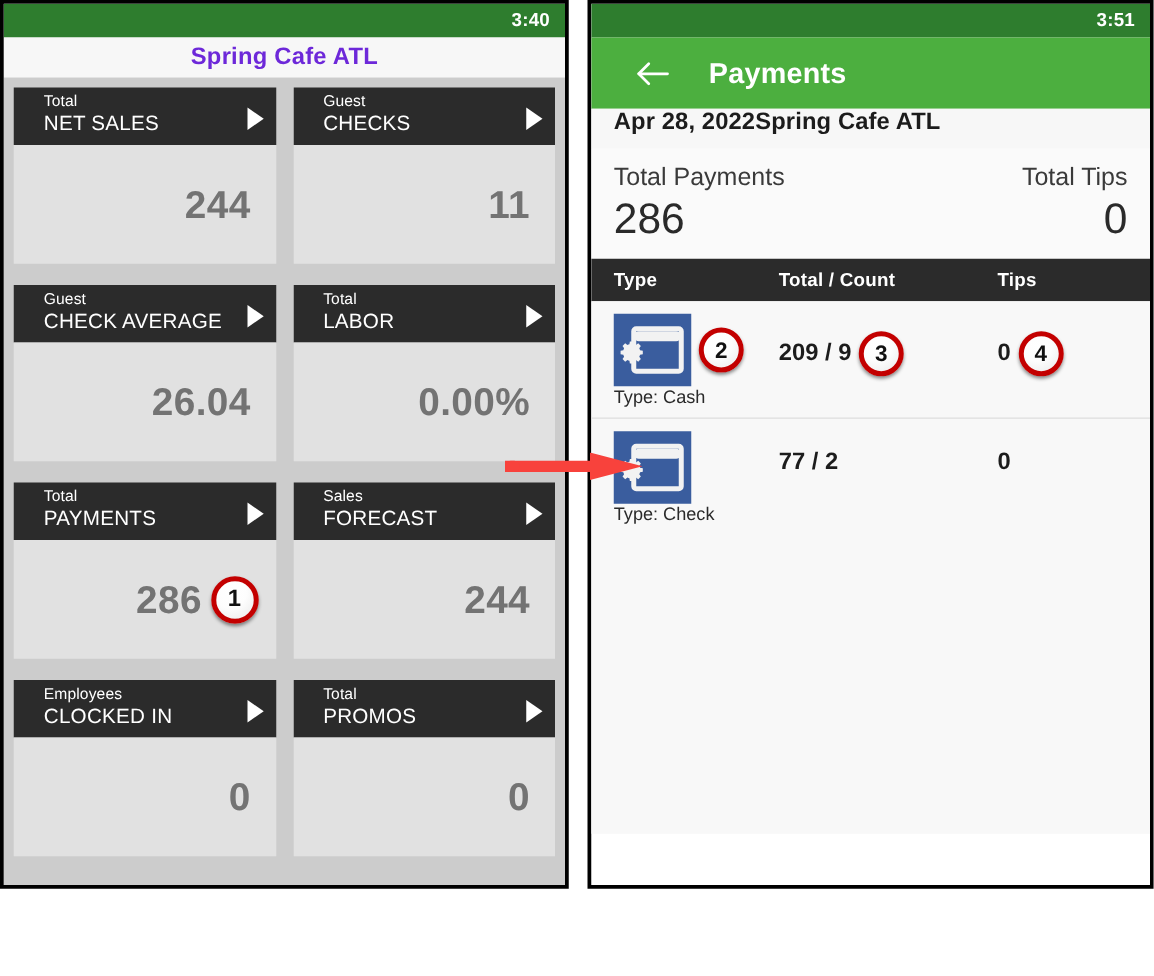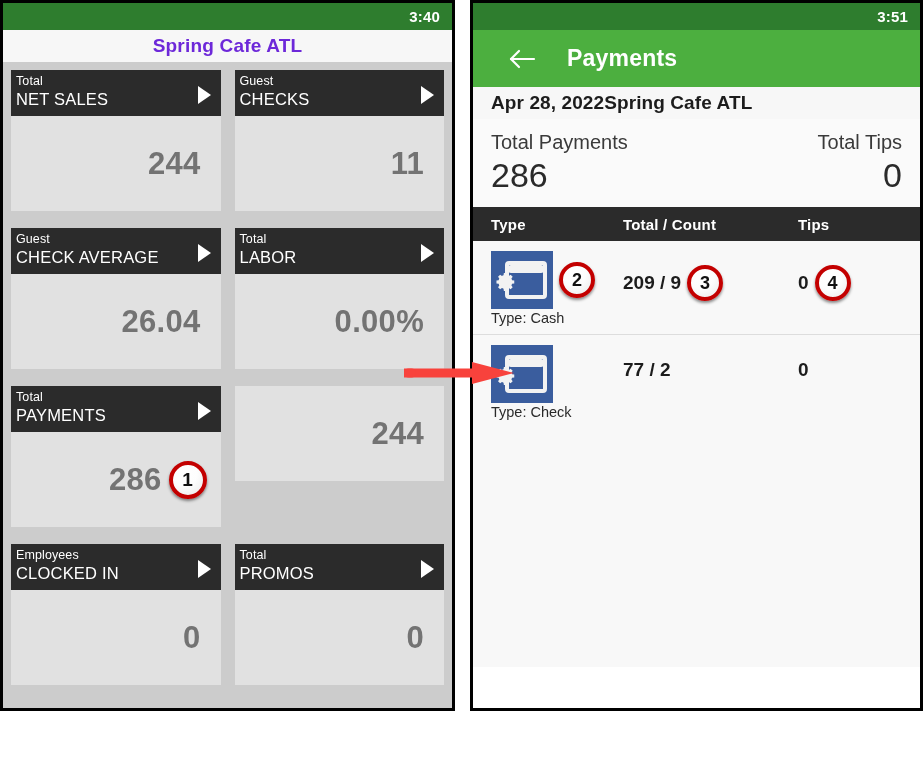--- a/index.html
+++ b/index.html
@@ -89,21 +89,21 @@
   }
   .tile-grid {
     display: grid;
     grid-template-columns: 1fr 1fr;
     column-gap: 14px;
     row-gap: 17px;
   }
   .tile { width: 100%; }
   .tile-head {
     background: #2b2b2b;
-    padding: 4px 8px 5px 5px;
+    padding: 4px 8px 5px 24px;
     position: relative;
     min-height: 46px;
   }
   .tile-cat {
     color: #ffffff;
     font-size: 12.5px;
     line-height: 15px;
     letter-spacing: .1px;
   }
   .tile-name {
@@ -178,21 +178,21 @@
     left: 0; bottom: 0;
     width: 58%;
     height: 9px;
     background: #7a7a7a;
   }
 
   
   .date-store-bar {
     height: 32px;
     background: #f7f7f7;
-    display: flex; align-items: center;
+    display: flex; 
     padding-left: 18px;
     font-size: 19px; font-weight: bold; color: #1c1c1c;
     letter-spacing: .1px;
   }
   .totals-row {
     background: #fafafa;
     padding: 10px 18px 12px 18px;
     display: flex;
     justify-content: space-between;
   }
@@ -374,20 +374,25 @@
           </div>
           <div class="tile-body has-badge">
             <span class="value-with-badge">
               <span class="tile-value">286</span>
               <span class="badge">1</span>
             </span>
           </div>
         </div>
 
         <div class="tile">
+          <div class="tile-head">
+            <div class="tile-cat">Sales</div>
+            <div class="tile-name">FORECAST</div>
+            <span class="tile-play"></span>
+          </div>
           <div class="tile-body">
             <span class="tile-value">244</span>
           </div>
         </div>
 
         <div class="tile">
           <div class="tile-head">
             <div class="tile-cat">Employees</div>
             <div class="tile-name">CLOCKED IN</div>
             <span class="tile-play"></span>

